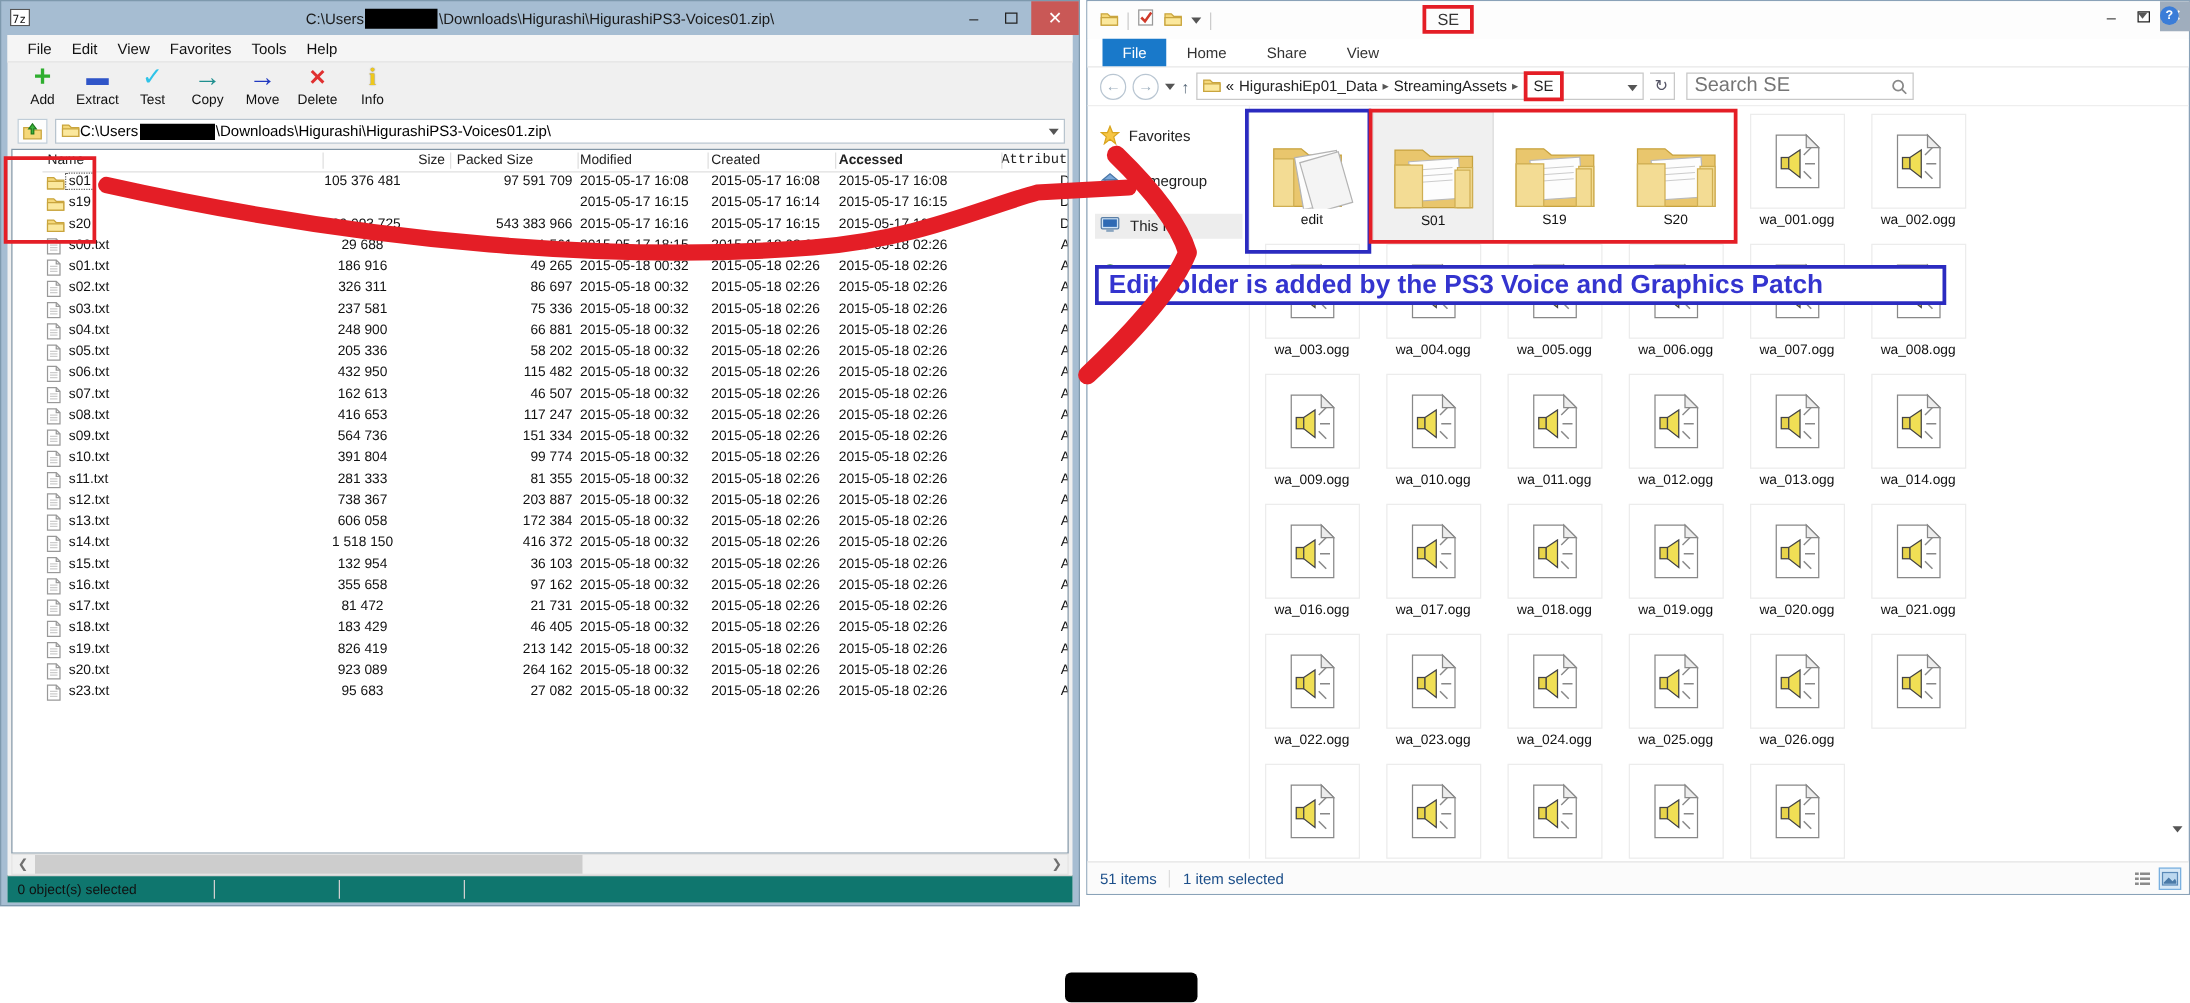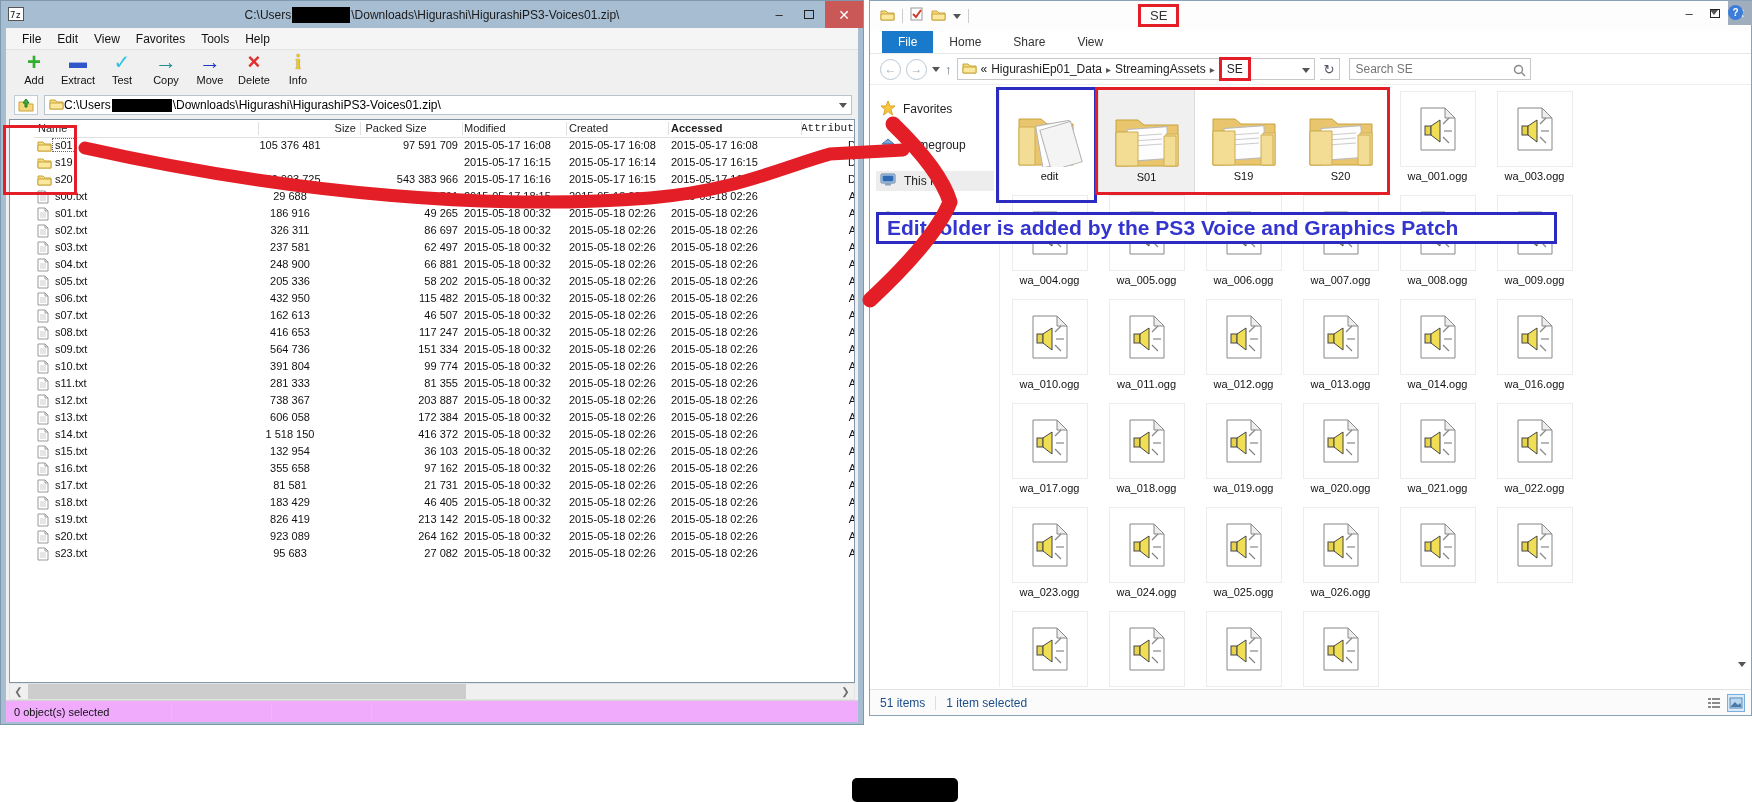--- a/index.html
+++ b/index.html
@@ -70,21 +70,21 @@
   .h-name { left:4px; } .h-size { left:190px; width:132px; text-align:right; }
   .h-packed { left:300px; width:124px; text-align:center; } .h-mod { left:430px; }
   .h-created { left:535px; } .h-acc { left:637px;font-weight:bold; } .h-attr { left:767px;font-family:Liberation Mono, monospace; }
   .hcell { position:absolute; top:2px; }
 
   #sz-hscroll { position:absolute; left:3px; right:3px; bottom:22px; height:17px; background:#f0f0f0;
                 border:1px solid #e3e3e3; }
   .scroll-arrow { position:absolute; top:0; width:17px; height:15px; color:#707070; font-size:10px;
                   display:flex; align-items:center; justify-content:center; }
   #sz-hthumb { position:absolute; left:18px; top:0; width:438px; height:15px; background:#cdcdcd; }
-  #sz-statusbar { position:absolute; left:0; right:0; bottom:0; height:22px; background:#f0abfc;
+  #sz-statusbar { position:absolute; left:0; right:0; bottom:0; height:22px; background:#0f766e;
                   border-top:1px solid #d5d5d5; font-size:11px; color:#111;
                   display:flex; align-items:center; padding-left:8px; }
   .status-sep { position:absolute; top:3px; bottom:3px; width:1px; background:#d0d0d0; }
 
   
   #ex-window { position:absolute; left:869px; top:0; width:883px; height:716px;
                background:#fff; border:1px solid #8aa2b8; }
   #ex-titlebar { position:relative; height:30px; background:#fdfdfd; }
   #ex-qat { position:absolute; left:10px; top:6px; display:flex; align-items:center; gap:7px; }
   .qat-sep { width:1px; height:14px; background:#ccc; }
@@ -108,21 +108,21 @@
                 font-size:12px; display:flex; align-items:center; justify-content:center; }
   .upglyph { color:#5a6a7a; font-size:13px; }
   #ex-addrbox { width:358px; height:22px; border:1px solid #c8c8c8; display:flex; align-items:center;
                 gap:4px; padding:0 4px; font-size:12px; color:#222; position:relative; }
   .crumb-sep { color:#555; font-size:10px; }
   .crumb-se-box { border:3px solid #e41e26; padding:2px 5px; }
   #ex-addrbox .drop { margin-left:auto; }
   #ex-refresh { width:20px; height:22px; border:1px solid #c8c8c8; border-left:none; display:flex;
                 align-items:center; justify-content:center; color:#556; font-size:13px; }
   #ex-searchbox { width:182px; height:22px; border:1px solid #c8c8c8; margin-left:4px; position:relative; }
-  #ex-searchbox input { width:100%; height:100%; border:none; outline:none; font-size:12px; color:#000000;
+  #ex-searchbox input { width:100%; height:100%; border:none; outline:none; font-size:16px; color:#000000;
                         padding:0 20px 0 6px; font-family:"Liberation Sans",sans-serif; background:transparent; }
   #ex-search-icon { position:absolute; right:4px; top:4px; }
 
   #ex-nav { position:absolute; left:0; top:84px; width:128px; bottom:28px; font-size:12px; color:#222; }
   .nav-item { position:absolute; left:6px; display:flex; align-items:center; gap:7px; height:20px;
               padding:0 4px; }
   .nav-item.hl { background:#ededed; width:118px; }
   #ex-divider { position:absolute; left:129px; top:84px; bottom:28px; width:1px; background:#eee; }
 
   #ex-grid { position:absolute; left:131px; top:88px; width:586px; height:600px; overflow:hidden;
@@ -343,21 +343,21 @@
           <div class="sz-row">
             <span class="cell c-icon"><svg width="12" height="14">
                 <path d="M1 1 h7 l3 3 v9 h-10 z" fill="#fff" stroke="#999"></path>
                 <path d="M8 1 v3 h3" fill="none" stroke="#999"></path>
                 <line x1="3" y1="6" x2="9" y2="6" stroke="#ccc"></line>
                 <line x1="3" y1="8" x2="9" y2="8" stroke="#ccc"></line>
                 <line x1="3" y1="10" x2="9" y2="10" stroke="#ccc"></line>
               </svg></span>
             <span class="cell c-name">s03.txt</span>
             <span class="cell c-size">237 581</span>
-            <span class="cell c-packed">62 497</span>
+            <span class="cell c-packed">75 336</span>
             <span class="cell c-mod">2015-05-18 00:32</span>
             <span class="cell c-created">2015-05-18 02:26</span>
             <span class="cell c-acc">2015-05-18 02:26</span>
             <span class="cell c-attr">A</span>
           </div>
           <div class="sz-row">
             <span class="cell c-icon"><svg width="12" height="14">
                 <path d="M1 1 h7 l3 3 v9 h-10 z" fill="#fff" stroke="#999"></path>
                 <path d="M8 1 v3 h3" fill="none" stroke="#999"></path>
                 <line x1="3" y1="6" x2="9" y2="6" stroke="#ccc"></line>
@@ -566,21 +566,21 @@
           </div>
           <div class="sz-row">
             <span class="cell c-icon"><svg width="12" height="14">
                 <path d="M1 1 h7 l3 3 v9 h-10 z" fill="#fff" stroke="#999"></path>
                 <path d="M8 1 v3 h3" fill="none" stroke="#999"></path>
                 <line x1="3" y1="6" x2="9" y2="6" stroke="#ccc"></line>
                 <line x1="3" y1="8" x2="9" y2="8" stroke="#ccc"></line>
                 <line x1="3" y1="10" x2="9" y2="10" stroke="#ccc"></line>
               </svg></span>
             <span class="cell c-name">s17.txt</span>
-            <span class="cell c-size">81 581</span>
+            <span class="cell c-size">81 472</span>
             <span class="cell c-packed">21 731</span>
             <span class="cell c-mod">2015-05-18 00:32</span>
             <span class="cell c-created">2015-05-18 02:26</span>
             <span class="cell c-acc">2015-05-18 02:26</span>
             <span class="cell c-attr">A</span>
           </div>
           <div class="sz-row">
             <span class="cell c-icon"><svg width="12" height="14">
                 <path d="M1 1 h7 l3 3 v9 h-10 z" fill="#fff" stroke="#999"></path>
                 <path d="M8 1 v3 h3" fill="none" stroke="#999"></path>
@@ -837,20 +837,36 @@
             <path d="M26 2 l10 10 h-10 z" fill="#ededed" stroke="#888"></path>
             <rect x="6" y="20" width="6" height="9" fill="#e8d44a" stroke="#444"></rect>
             <path d="M12 20 L21 14 L21 36 L12 29 Z" fill="#f0df55" stroke="#444"></path>
             <g stroke="#888" stroke-width="1.2">
               <line x1="24" y1="18" x2="30" y2="12"></line>
               <line x1="25" y1="25" x2="33" y2="25"></line>
               <line x1="24" y1="31" x2="30" y2="37"></line>
             </g>
           </svg>
         </div>
+        <div class="tile-label">wa_002.ogg</div>
+      </div>
+      <div class="tile">
+        <div class="tile-frame">
+          <svg width="38" height="46" viewBox="0 0 38 46">
+            <path d="M2 2 h24 l10 10 v32 h-34 z" fill="#fff" stroke="#888"></path>
+            <path d="M26 2 l10 10 h-10 z" fill="#ededed" stroke="#888"></path>
+            <rect x="6" y="20" width="6" height="9" fill="#e8d44a" stroke="#444"></rect>
+            <path d="M12 20 L21 14 L21 36 L12 29 Z" fill="#f0df55" stroke="#444"></path>
+            <g stroke="#888" stroke-width="1.2">
+              <line x1="24" y1="18" x2="30" y2="12"></line>
+              <line x1="25" y1="25" x2="33" y2="25"></line>
+              <line x1="24" y1="31" x2="30" y2="37"></line>
+            </g>
+          </svg>
+        </div>
         <div class="tile-label">wa_003.ogg</div>
       </div>
       <div class="tile">
         <div class="tile-frame">
           <svg width="38" height="46" viewBox="0 0 38 46">
             <path d="M2 2 h24 l10 10 v32 h-34 z" fill="#fff" stroke="#888"></path>
             <path d="M26 2 l10 10 h-10 z" fill="#ededed" stroke="#888"></path>
             <rect x="6" y="20" width="6" height="9" fill="#e8d44a" stroke="#444"></rect>
             <path d="M12 20 L21 14 L21 36 L12 29 Z" fill="#f0df55" stroke="#444"></path>
             <g stroke="#888" stroke-width="1.2">

